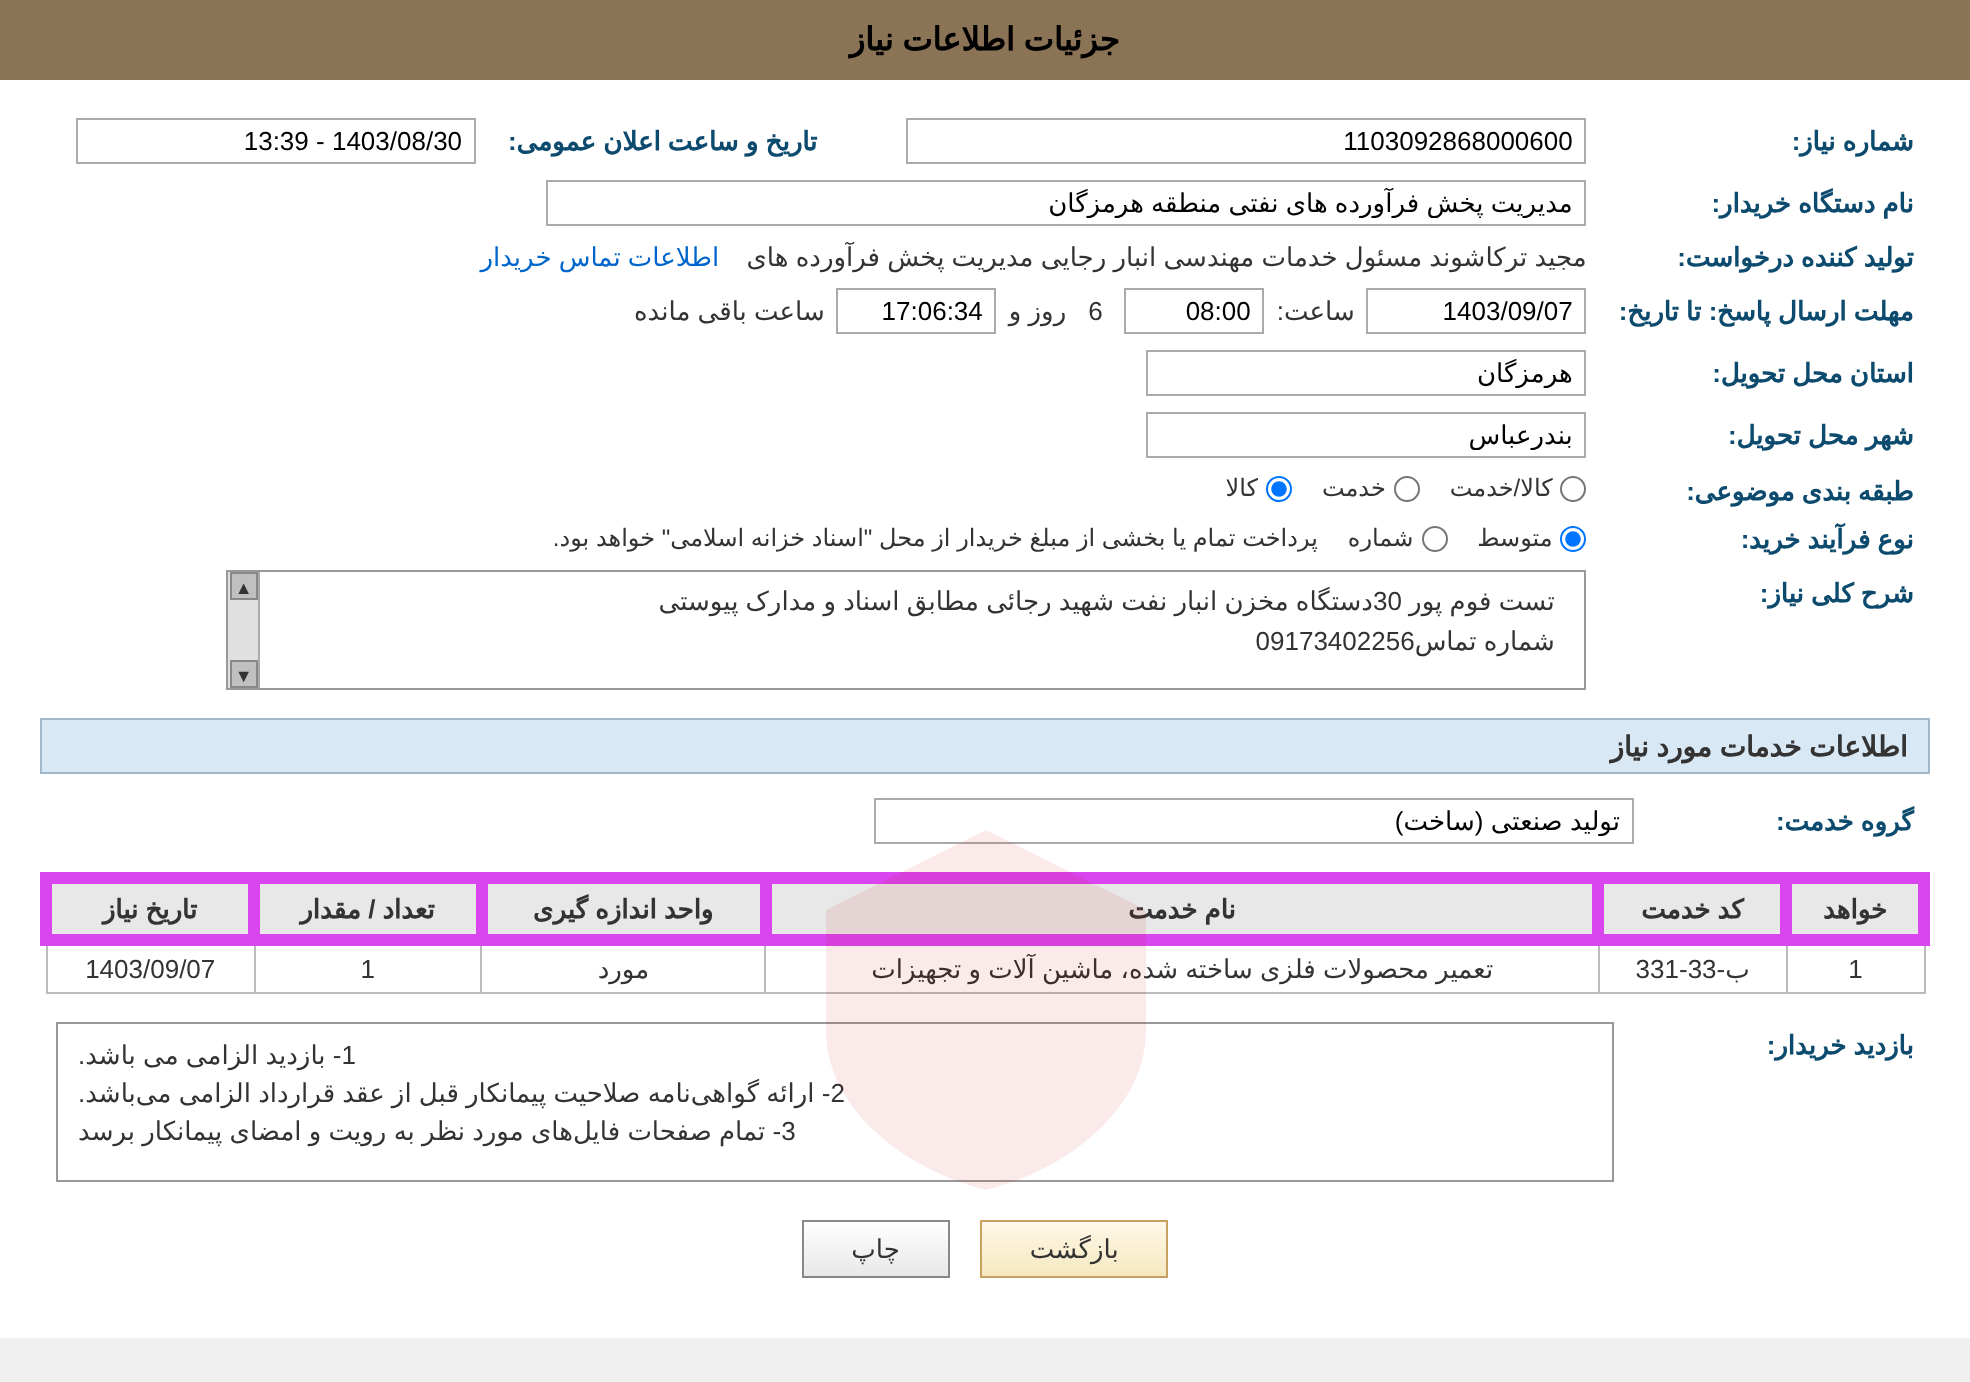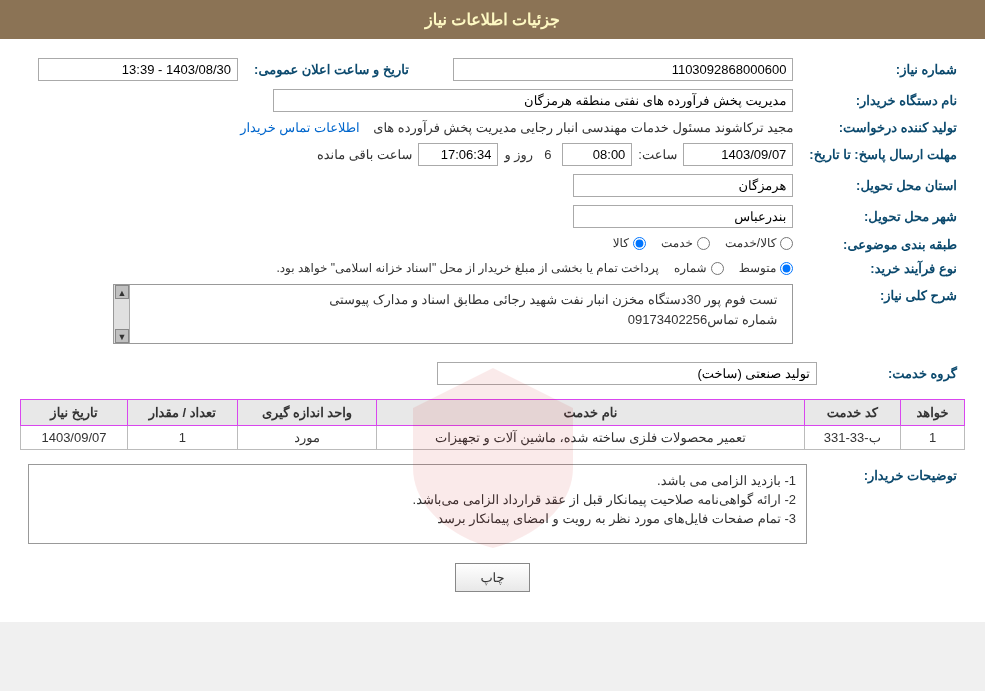--- a/index.html
+++ b/index.html
@@ -10,21 +10,21 @@
       direction: rtl;
       color: #333;
     }
     .page-wrapper {
       width: 985px;
       margin: 0 auto;
       background: #fff;
     }
     .header-bar {
       background: #8B7355;
-      color: #fef9c3;
+      color: #000000;
       text-align: center;
       padding: 10px 20px;
       font-size: 16px;
       font-weight: bold;
     }
     .content-area {
       padding: 15px 20px;
       background: #fff;
     }
     .form-table {
@@ -138,38 +138,38 @@
       font-size: 9px;
       line-height: 14px;
     }
     .data-table {
       width: 100%;
       border-collapse: collapse;
       margin-bottom: 10px;
     }
     .data-table th {
       background: #e8e8e8;
-      border: 1px solid #d946ef;
+      border: 6px solid #d946ef;
       padding: 5px 8px;
       font-weight: bold;
       font-size: 13px;
     }
     .data-table td {
       border: 1px solid #bbb;
       padding: 4px 8px;
       text-align: center;
       font-size: 13px;
     }
     .remarks-box {
       border: 1px solid #999;
       background: #fff;
       padding: 8px 10px;
       min-height: 80px;
       direction: rtl;
-      text-align: right;
+      text-align: left;
       margin-right: 10px;
     }
     .remarks-list {
       list-style: none;
       padding: 0;
     }
     .remarks-list li {
       margin-bottom: 4px;
       font-size: 13px;
       direction: rtl;
@@ -321,20 +321,21 @@
             <div style="padding-right: 10px; padding-left: 20px;">
               <div class="description-text">تست فوم پور 30دستگاه مخزن انبار نفت شهید رجائی مطابق اسناد و مدارک پیوستی</div>
               <div class="description-text">شماره تماس09173402256</div>
             </div>
           </div>
         </td>
       </tr>
     </tbody>
       </table>
 
+    <div class="section-header">اطلاعات خدمات مورد نیاز</div>
 
     <table class="form-table">
       <tbody>
           <tr>
         <td class="label-cell">گروه خدمت:</td>
         <td class="input-cell">
           <input type="text" class="text-input" style="width: 380px;" readonly="" value="تولید صنعتی (ساخت)">
         </td>
       </tr>
     </tbody>
@@ -359,21 +360,21 @@
             <td>مورد</td>
             <td>1</td>
             <td>1403/09/07</td>
           </tr>
         </tbody>
     </table>
 
     <table class="form-table">
       <tbody>
           <tr>
-        <td class="label-cell" style="vertical-align:top; padding-top:8px;">توضیحات خریدار:</td>
+        <td class="label-cell" style="vertical-align:top; padding-top:8px;">بازدید خریدار:</td>
         <td class="input-cell">
           <div class="remarks-box">
             <ul class="remarks-list" id="remarks-list">
             <li>1-  بازدید الزامی می باشد.</li>
                   <li>2-  ارائه گواهی‌نامه صلاحیت پیمانکار قبل از عقد قرارداد الزامی می‌باشد.</li>
                   <li>3-  تمام صفحات فایل‌های مورد نظر به رویت و امضای پیمانکار برسد</li>
                 </ul>
           </div>
         </td>
       </tr>
@@ -381,17 +382,18 @@
       </table>
 
     <div style="position:relative; height:0;">
       <svg style="position:absolute; top:-200px; left:50%; transform:translateX(-50%); opacity:0.08; width:200px; height:200px; pointer-events:none;" viewBox="0 0 100 100">
         <path d="M50 5 L90 25 L90 55 C90 75 70 90 50 95 C30 90 10 75 10 55 L10 25 Z" fill="#cc0000"></path>
         <text x="50" y="60" text-anchor="middle" font-size="18" fill="#cc0000" font-family="Arial">NET</text>
       </svg>
     </div>
 
     <div class="buttons-row">
+      <button class="btn btn-back">بازگشت</button>
       <button class="btn btn-print">چاپ</button>
     </div>
 
   </div>
 </div>
 
 </body></html>

